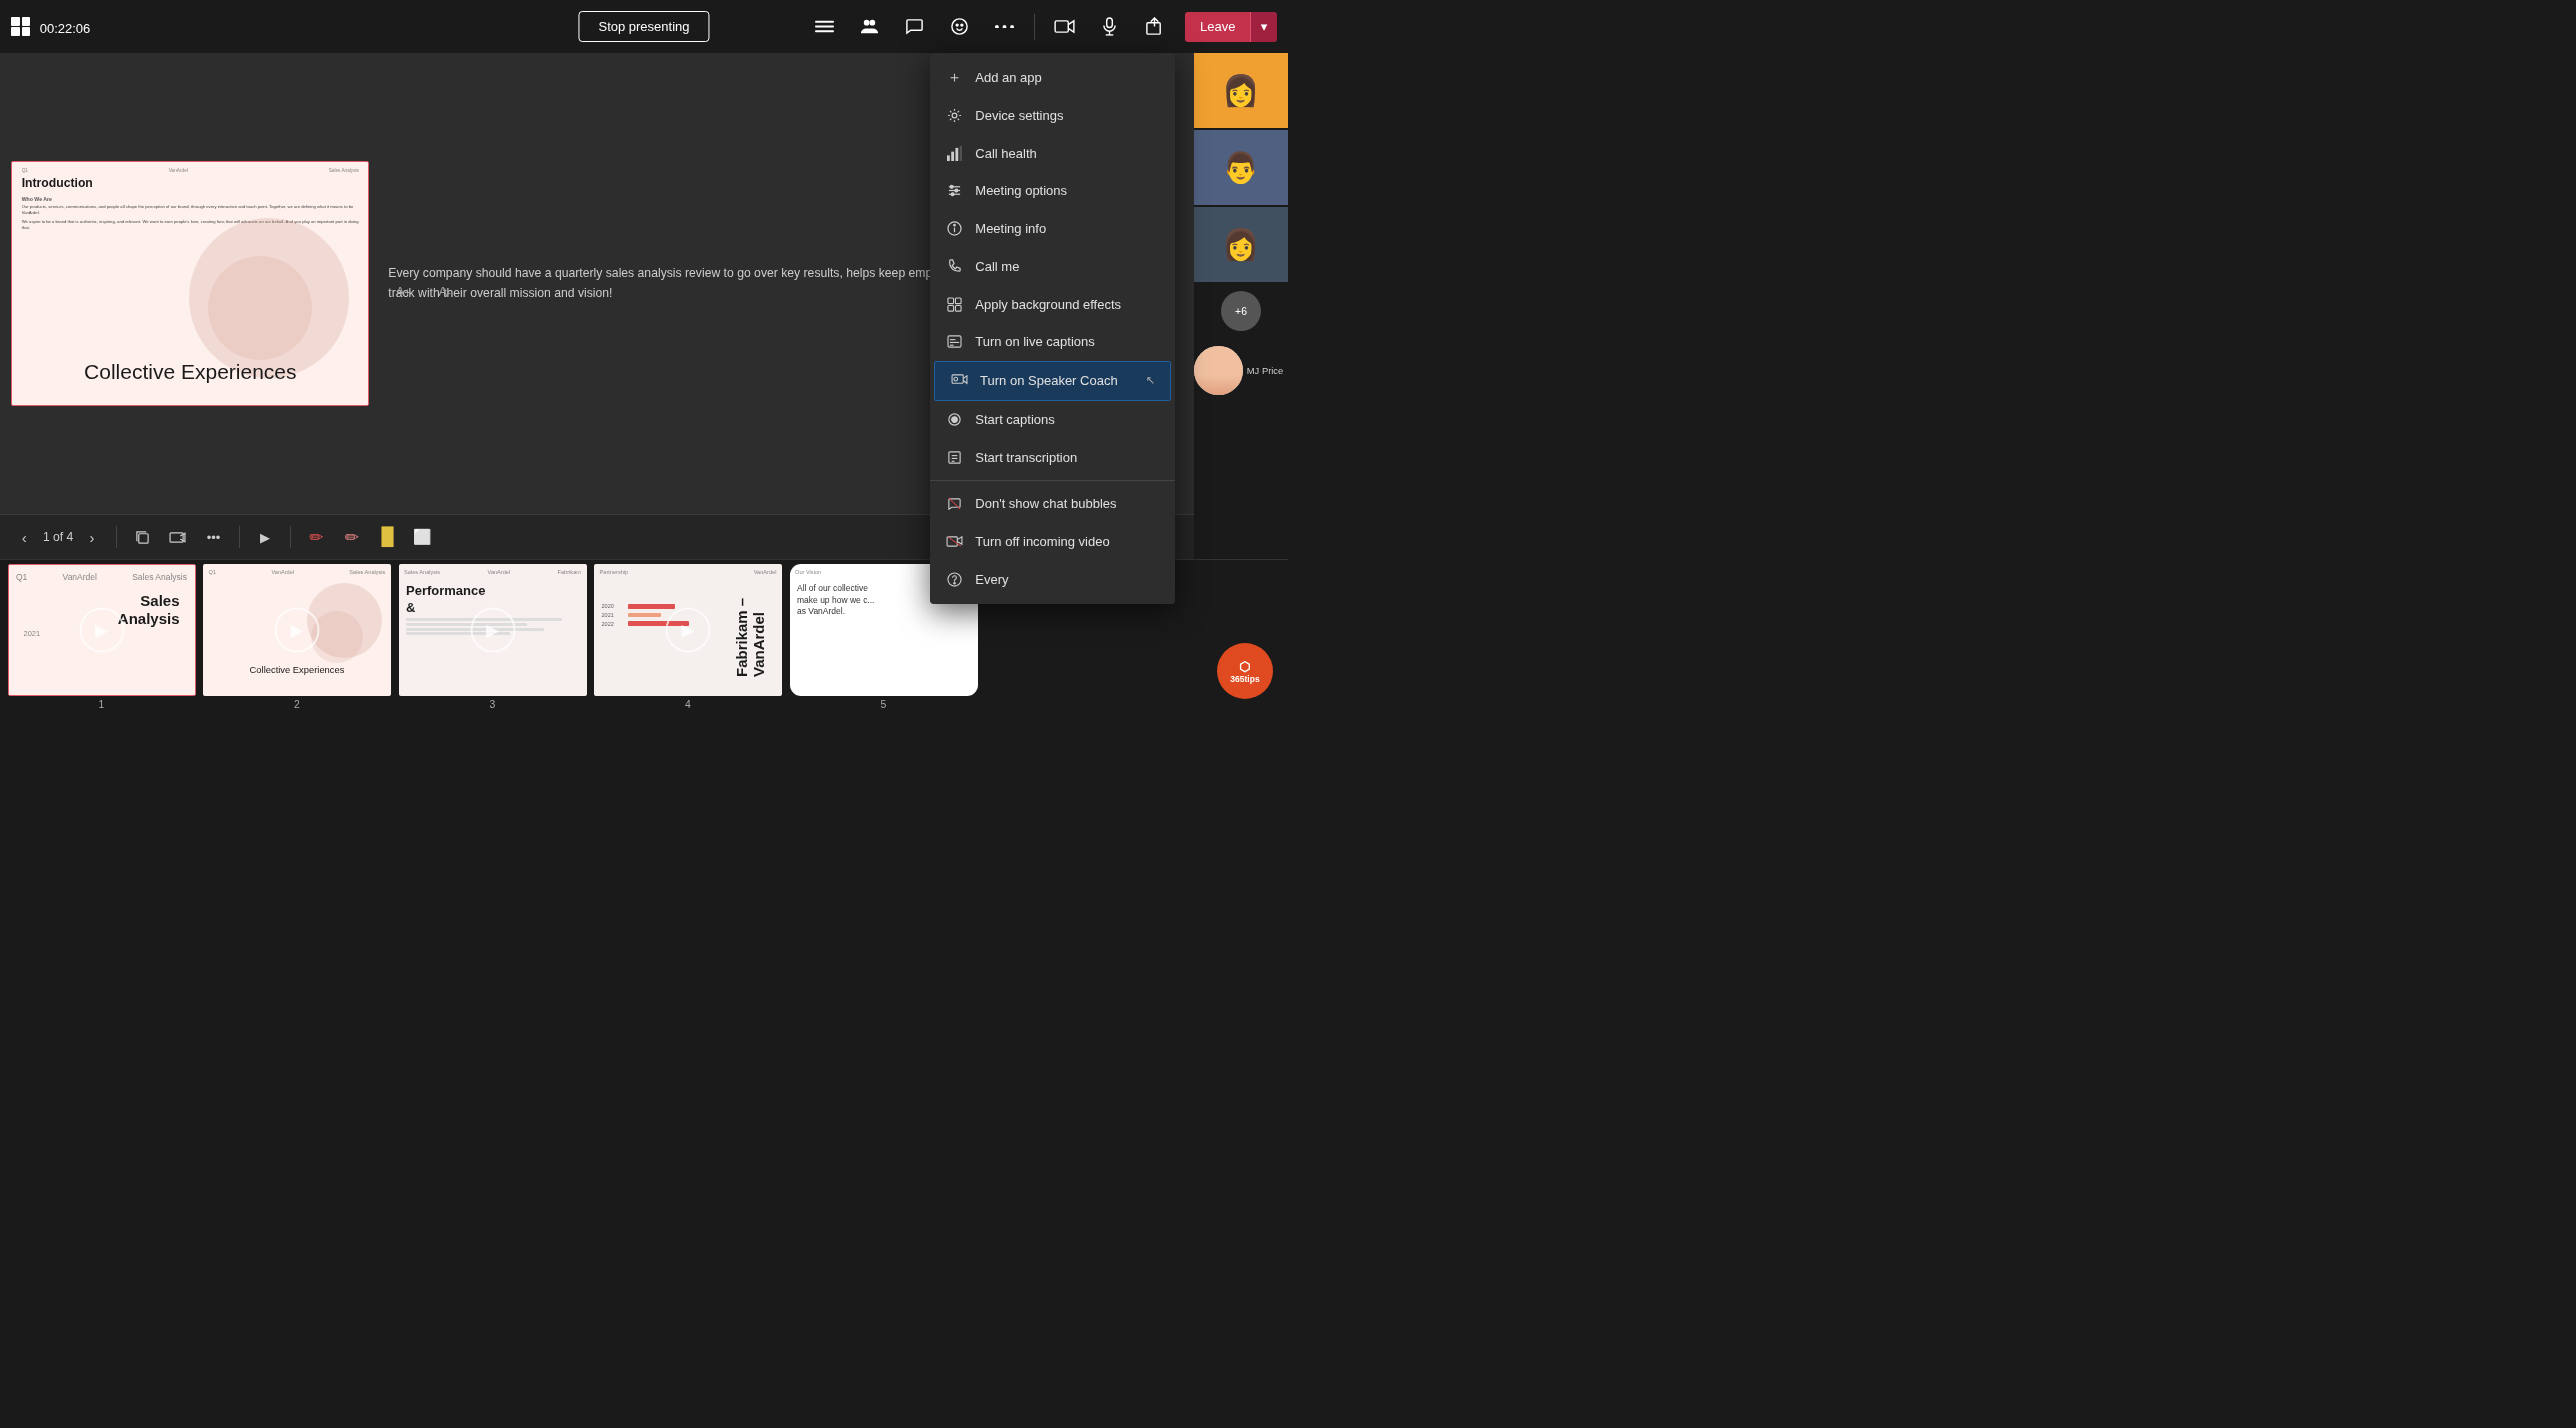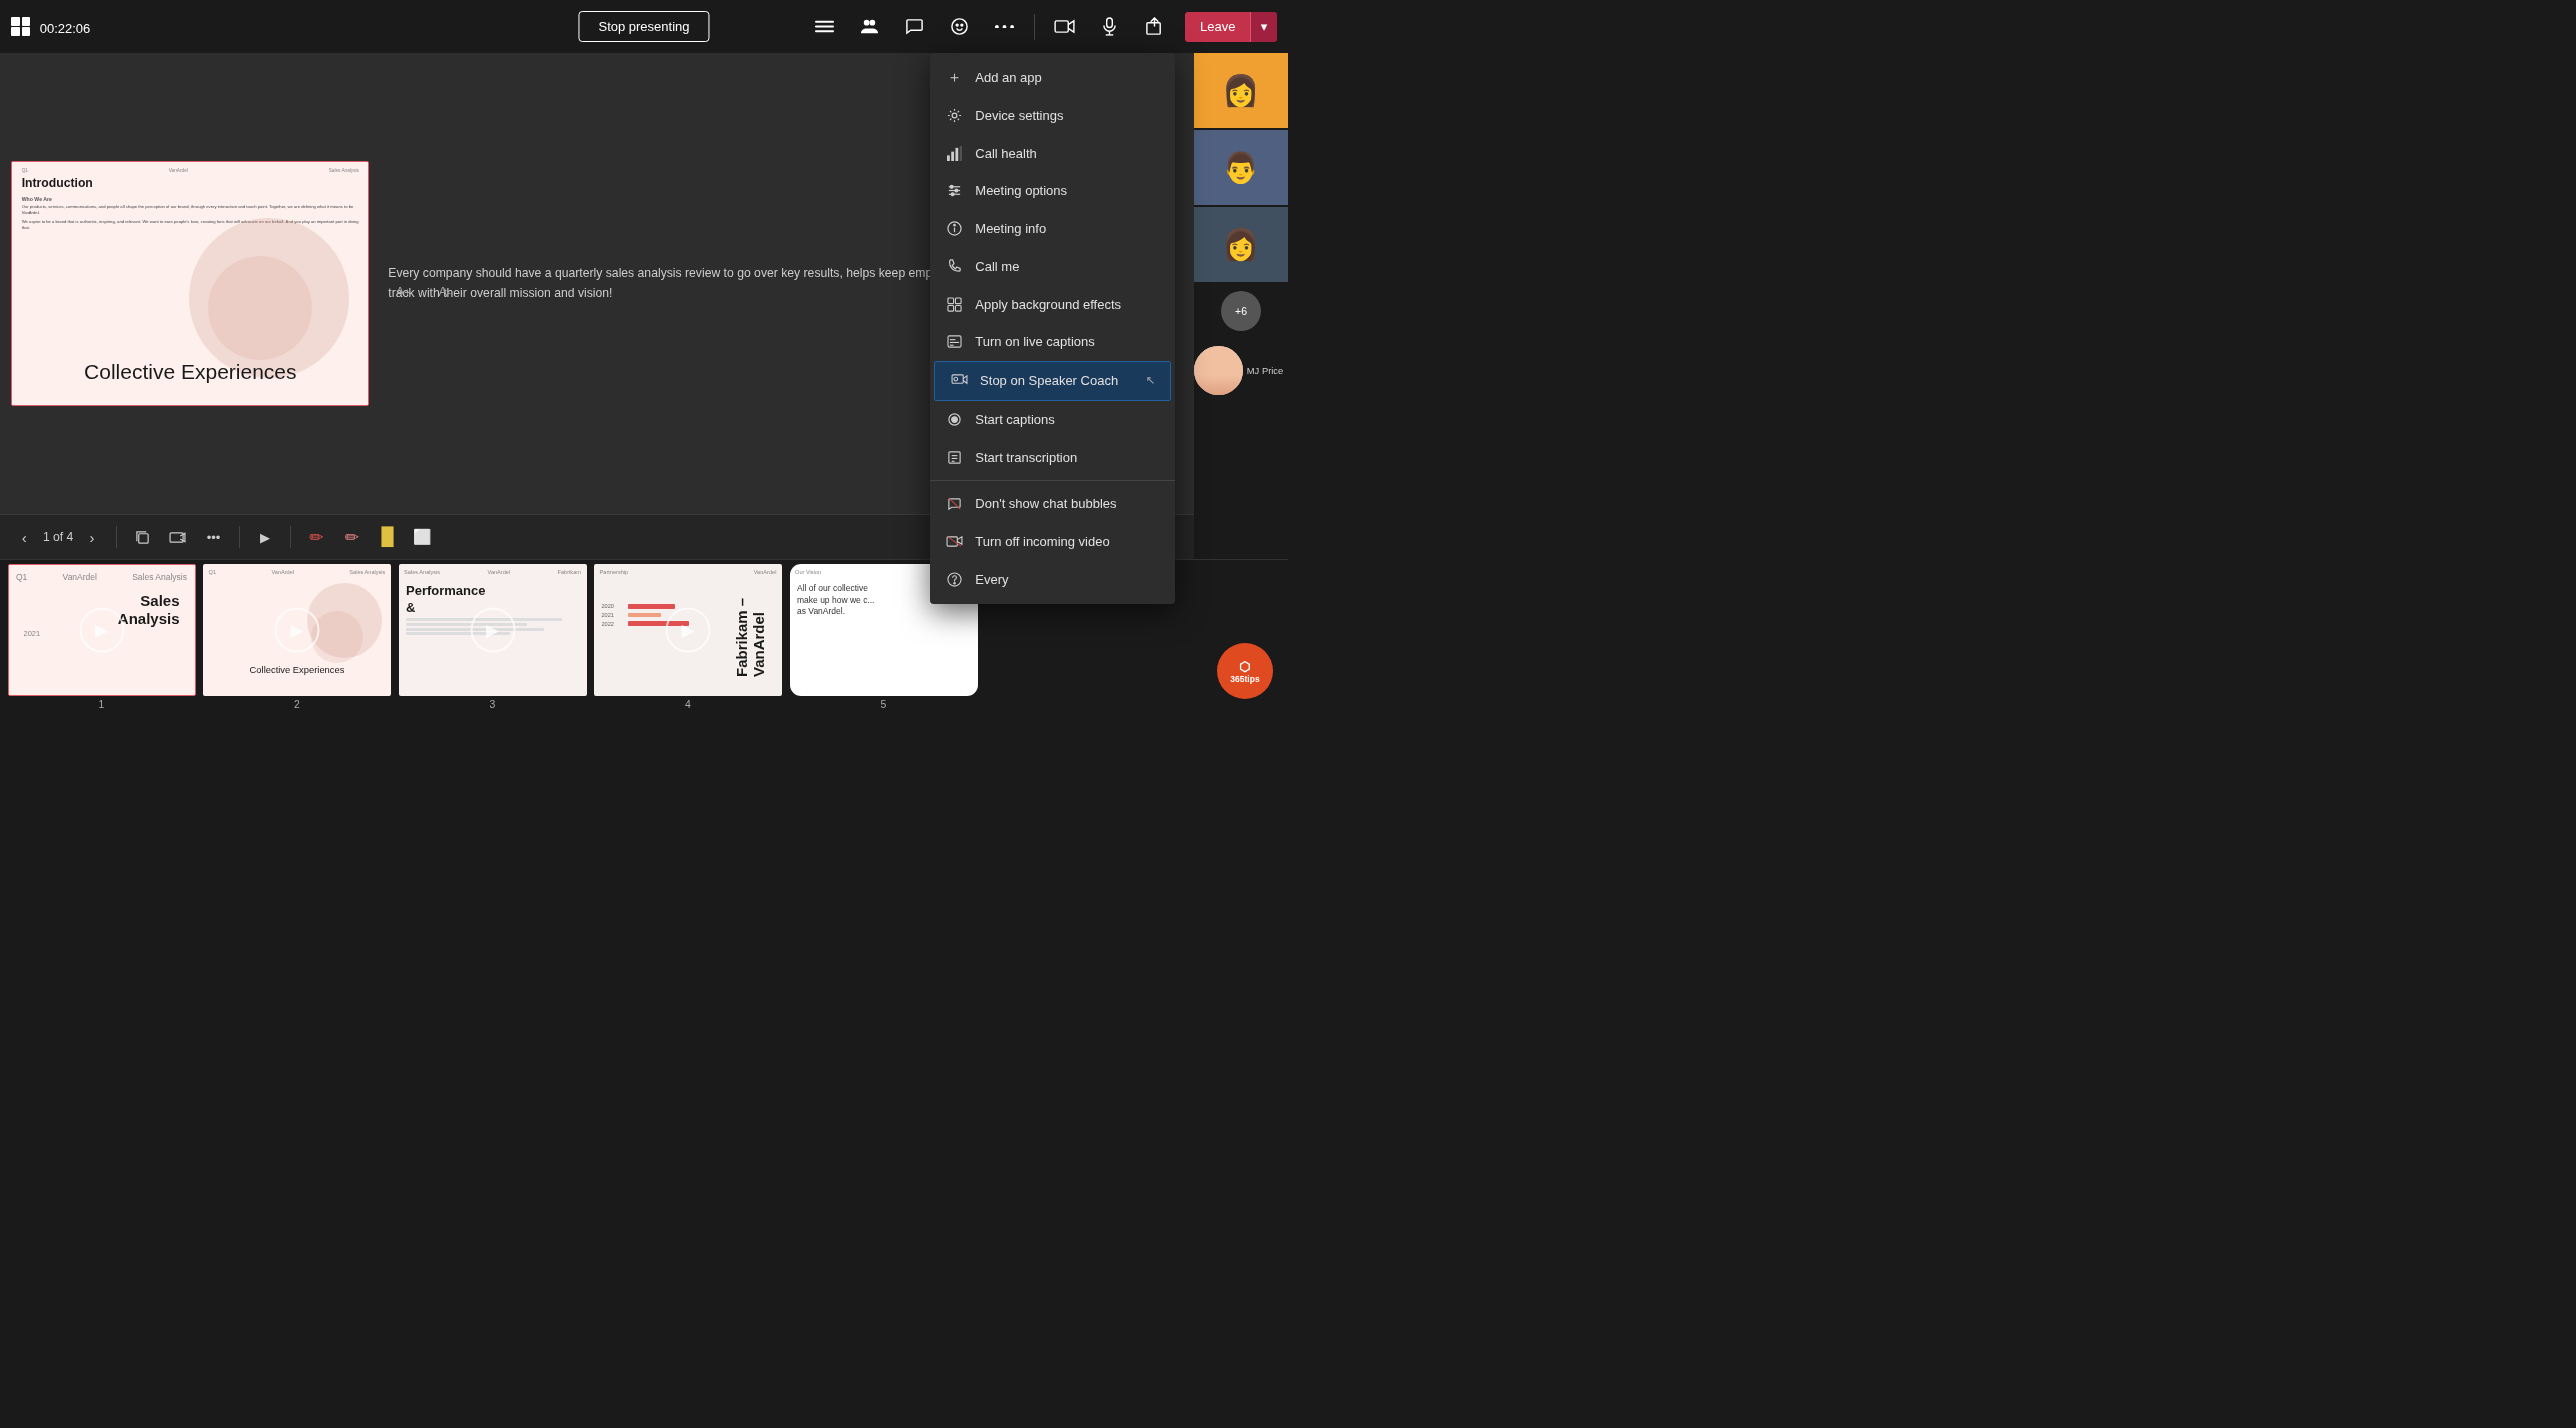--- a/index.html
+++ b/index.html
@@ -905,21 +905,21 @@
   </div>
 
   <div class="menu-item highlighted">
     <span class="menu-icon">
       <svg width="17" height="13" viewBox="0 0 18 14" fill="none" stroke="#ccc" stroke-width="1.2">
         <rect x="1" y="1" width="12" height="9" rx="1"></rect>
         <path d="M13 5l4-3v8l-4-3"></path>
         <circle cx="5" cy="5.5" r="2"></circle>
       </svg>
     </span>
-    <span>Stop on Speaker Coach</span>
+    <span>Turn on Speaker Coach</span>
 
     <span style="margin-left:auto;font-size:11.3px;color:#aaa;">↖</span>
   </div>
 
   <div class="menu-item">
     <span class="menu-icon">
       <svg width="15" height="15" viewBox="0 0 16 16" fill="none" stroke="#ccc" stroke-width="1.2">
         <circle cx="8" cy="8" r="6"></circle>
         <circle cx="8" cy="8" r="3" fill="#ccc"></circle>
       </svg>

